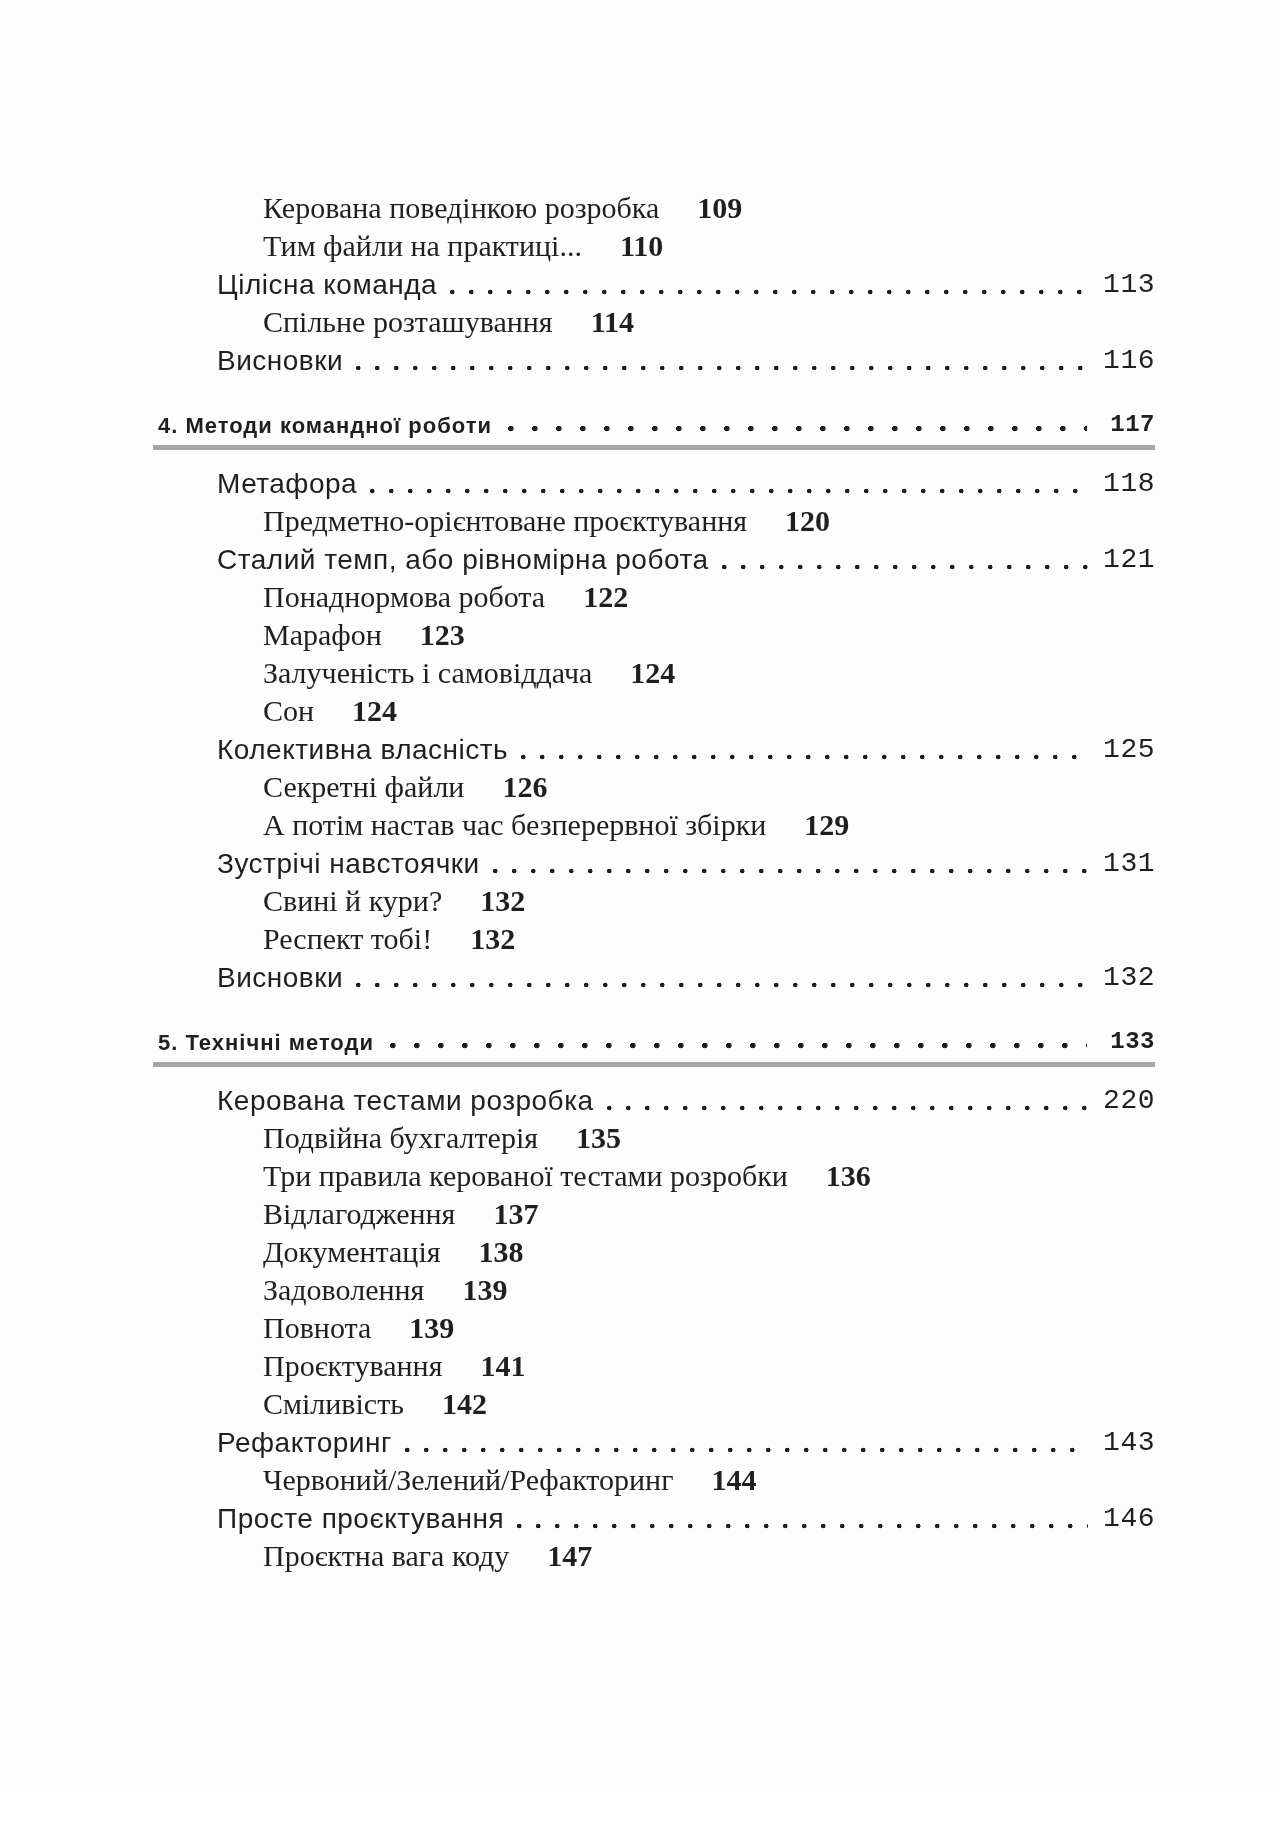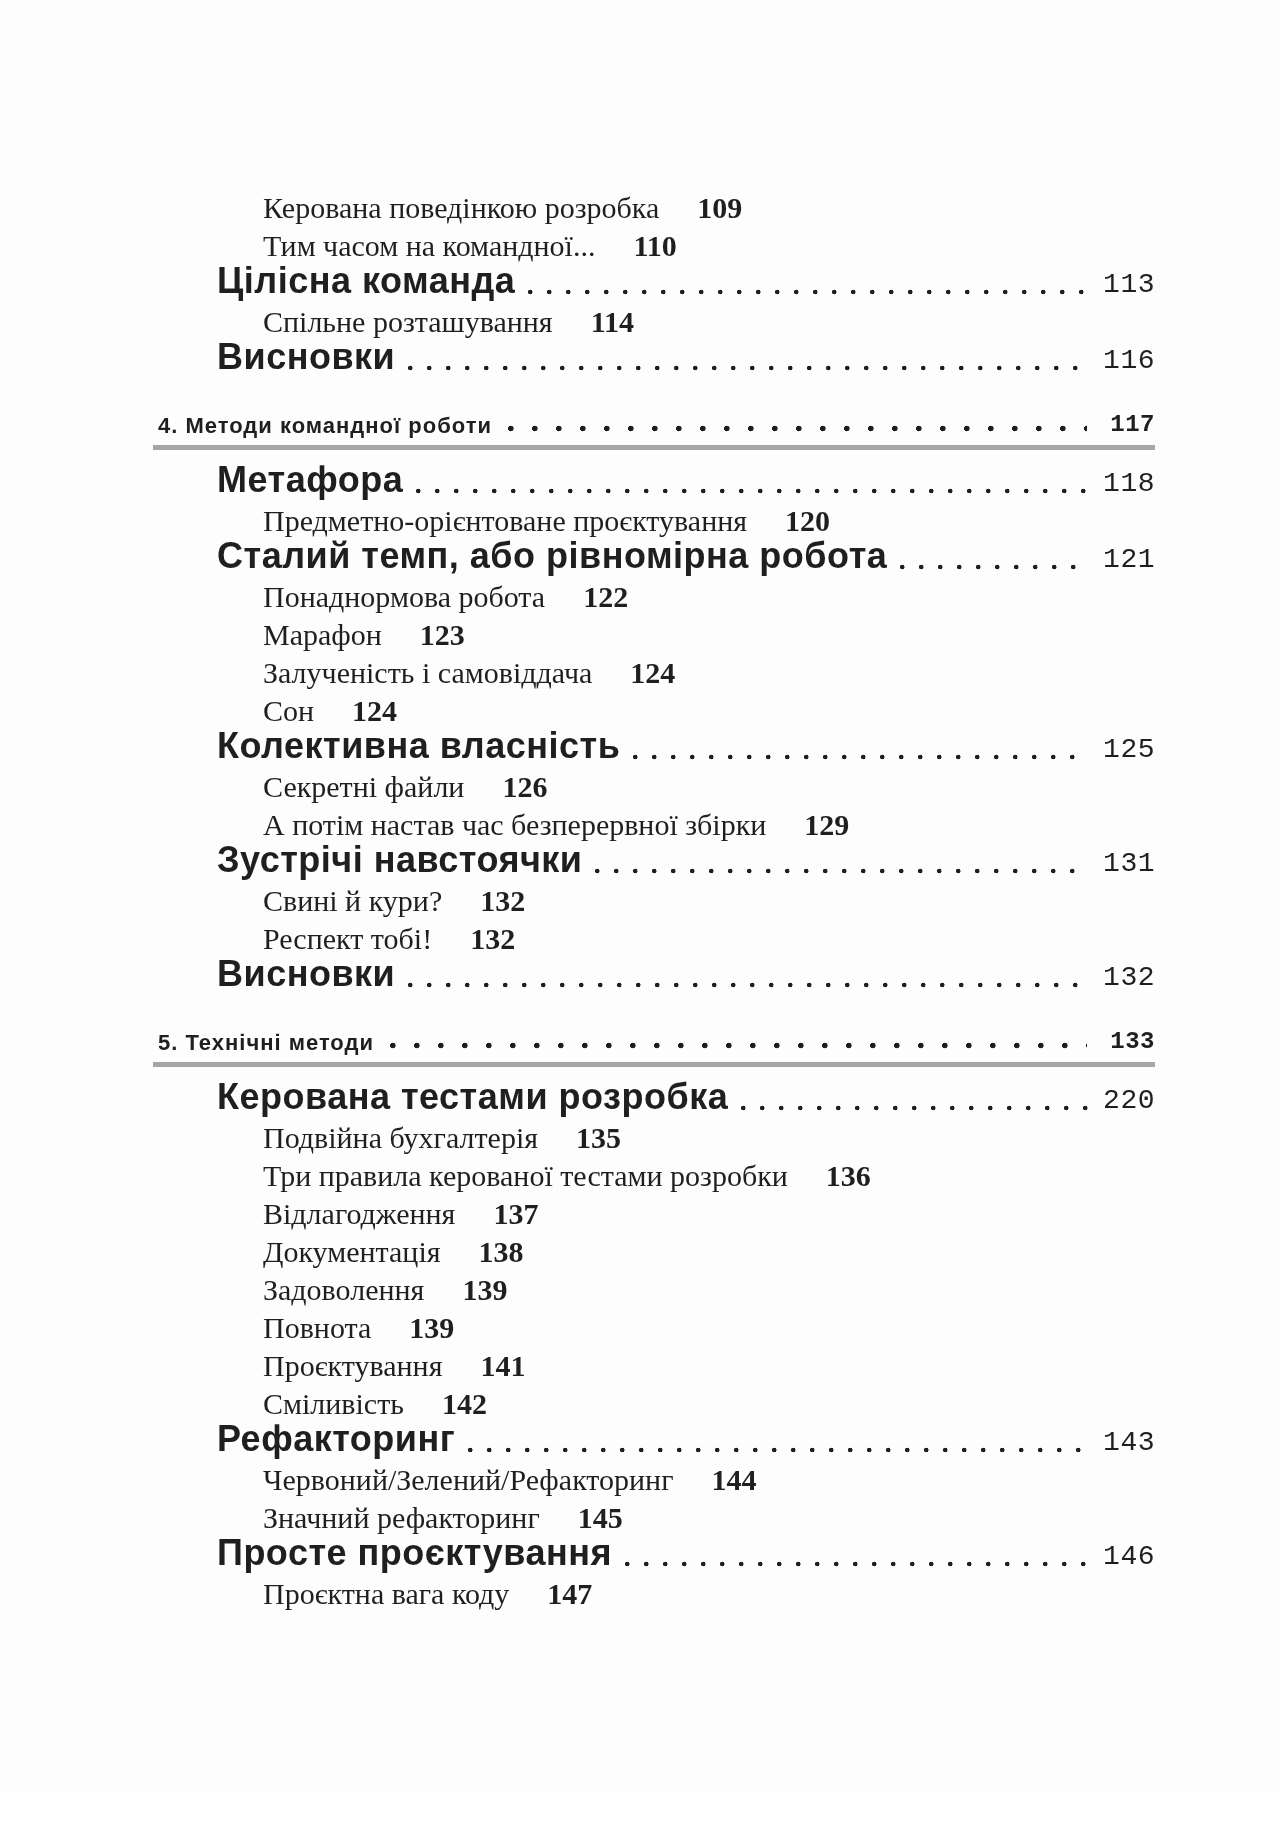--- a/index.html
+++ b/index.html
@@ -19,21 +19,21 @@
     position:absolute;left:158px;top:185px;width:997px;
   }
   .row{
     display:flex;align-items:flex-end;height:38px;
     white-space:nowrap;
   }
   .row .label{line-height:1;}
   
   .row.section .label{
     padding-left:59px;
-    font-size:36px;letter-spacing:0.5px;font-weight:700;
+    font-size:28px;letter-spacing:0.5px;font-weight:400;
   }
   
   .row.sub .label{
     padding-left:105px;
     font-family:"Liberation Serif",serif;
     font-size:30px;font-weight:400;
   }
   .row.sub .num-inline{
     font-family:"Liberation Serif",serif;
     font-size:30px;line-height:1;margin-left:38px;font-weight:bold;
@@ -71,21 +71,21 @@
 </head>
 <body>
 
 <div class="page">
   <div class="toc">
       <div class="row sub">
         <span class="label">Керована поведінкою розробка</span>
         <span class="num-inline">109</span>
       </div>
       <div class="row sub">
-        <span class="label">Тим часом на командної...</span>
+        <span class="label">Тим файли на практиці...</span>
         <span class="num-inline">110</span>
       </div>
       <div class="row section">
         <span class="label">Цілісна команда</span>
         <span class="leader"></span>
         <span class="num">113</span>
       </div>
       <div class="row sub">
         <span class="label">Спільне розташування</span>
         <span class="num-inline">114</span>
@@ -211,24 +211,20 @@
       </div>
       <div class="row section">
         <span class="label">Рефакторинг</span>
         <span class="leader"></span>
         <span class="num">143</span>
       </div>
       <div class="row sub">
         <span class="label">Червоний/Зелений/Рефакторинг</span>
         <span class="num-inline">144</span>
       </div>
-      <div class="row sub">
-        <span class="label">Значний рефакторинг</span>
-        <span class="num-inline">145</span>
-      </div>
       <div class="row section">
         <span class="label">Просте проєктування</span>
         <span class="leader"></span>
         <span class="num">146</span>
       </div>
       <div class="row sub">
         <span class="label">Проєктна вага коду</span>
         <span class="num-inline">147</span>
       </div>
     </div>

